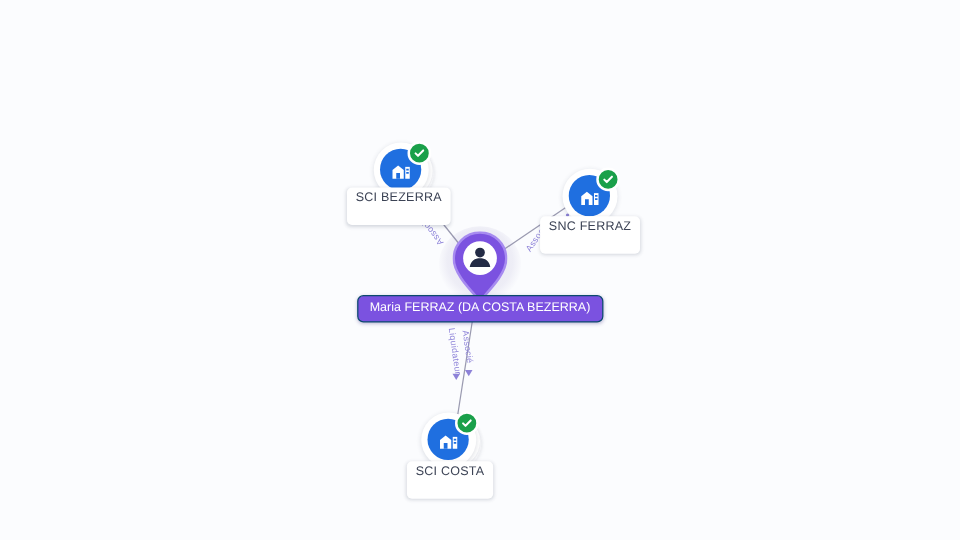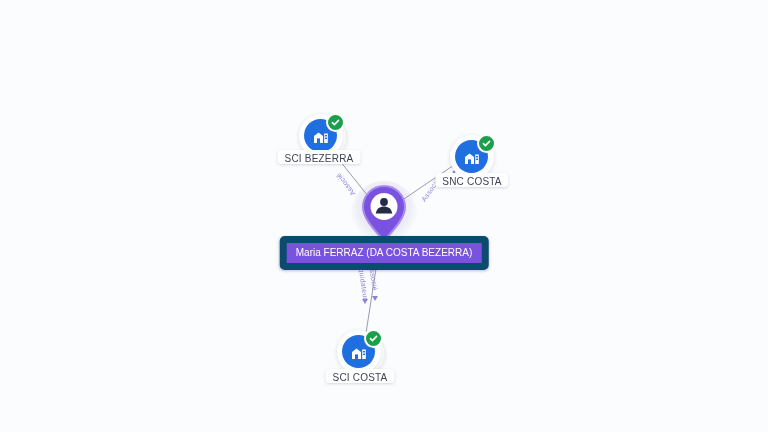--- a/index.html
+++ b/index.html
@@ -48,29 +48,29 @@
     background:radial-gradient(circle at 50% 45%, rgba(120,110,175,.16) 0%, rgba(120,110,175,.10) 55%, rgba(255,255,255,0) 72%);
   }
   .pin{position:absolute;left:5px;top:0;}
   .pin svg{display:block;}
 
   
   .lbl{
     position:absolute;transform:translate(-50%,0);
     background:#ffffff;color:#3c4355;
     font-size:10px;letter-spacing:.2px;white-space:nowrap;
-    padding:3px 7px 0;border-radius:4px;
+    padding:3px 7px 16px;border-radius:4px;
     box-shadow:0 1px 3px rgba(40,50,80,.18);
   }
   .lbl-person{
     position:absolute;transform:translate(-50%,0);
     background:#7b52e0;color:#ffffff;
     font-size:10px;white-space:nowrap;
     padding:4px 9px 5px;border-radius:5px;
-    border:7px solid #0c4a6e;
+    border:1px solid #0c4a6e;
     box-shadow:0 1px 3px rgba(60,40,130,.3);
   }
 
   
   .edge-txt{
     position:absolute;color:#8d82d8;font-size:7px;letter-spacing:.3px;
     white-space:nowrap;transform-origin:0 0;
   }
 </style>
 </head>
@@ -135,21 +135,21 @@
           <rect x="14" y="11.6" width="2" height="1.4" fill="#1f6fe0"></rect>
         </svg>
       </div>
       <div class="co-check">
         <svg width="9" height="9" viewBox="0 0 10 10">
           <path d="M1.6 5.2 L3.8 7.4 L8.4 2.6" stroke="#ffffff" stroke-width="1.8" fill="none" stroke-linecap="round" stroke-linejoin="round"></path>
         </svg>
       </div>
     </div>
   </div>
-  <div class="lbl" style="left:472px;top:173px;">SNC COSTA</div>
+  <div class="lbl" style="left:472px;top:173px;">SNC FERRAZ</div>
 
   <div class="node" style="left:360px;top:352px;">
     <div class="co-stack">
       <div class="co-card c3"></div>
       <div class="co-card c2"></div>
       <div class="co-card c1"></div>
       <div class="co-disc">
         <svg width="20" height="20" viewBox="0 0 20 20">
           <path d="M3 17 L3 10 L7.5 6.4 L12 10 L12 17 Z" fill="#ffffff"></path>
           <rect x="6" y="12.4" width="3" height="4.6" fill="#1f6fe0"></rect>

